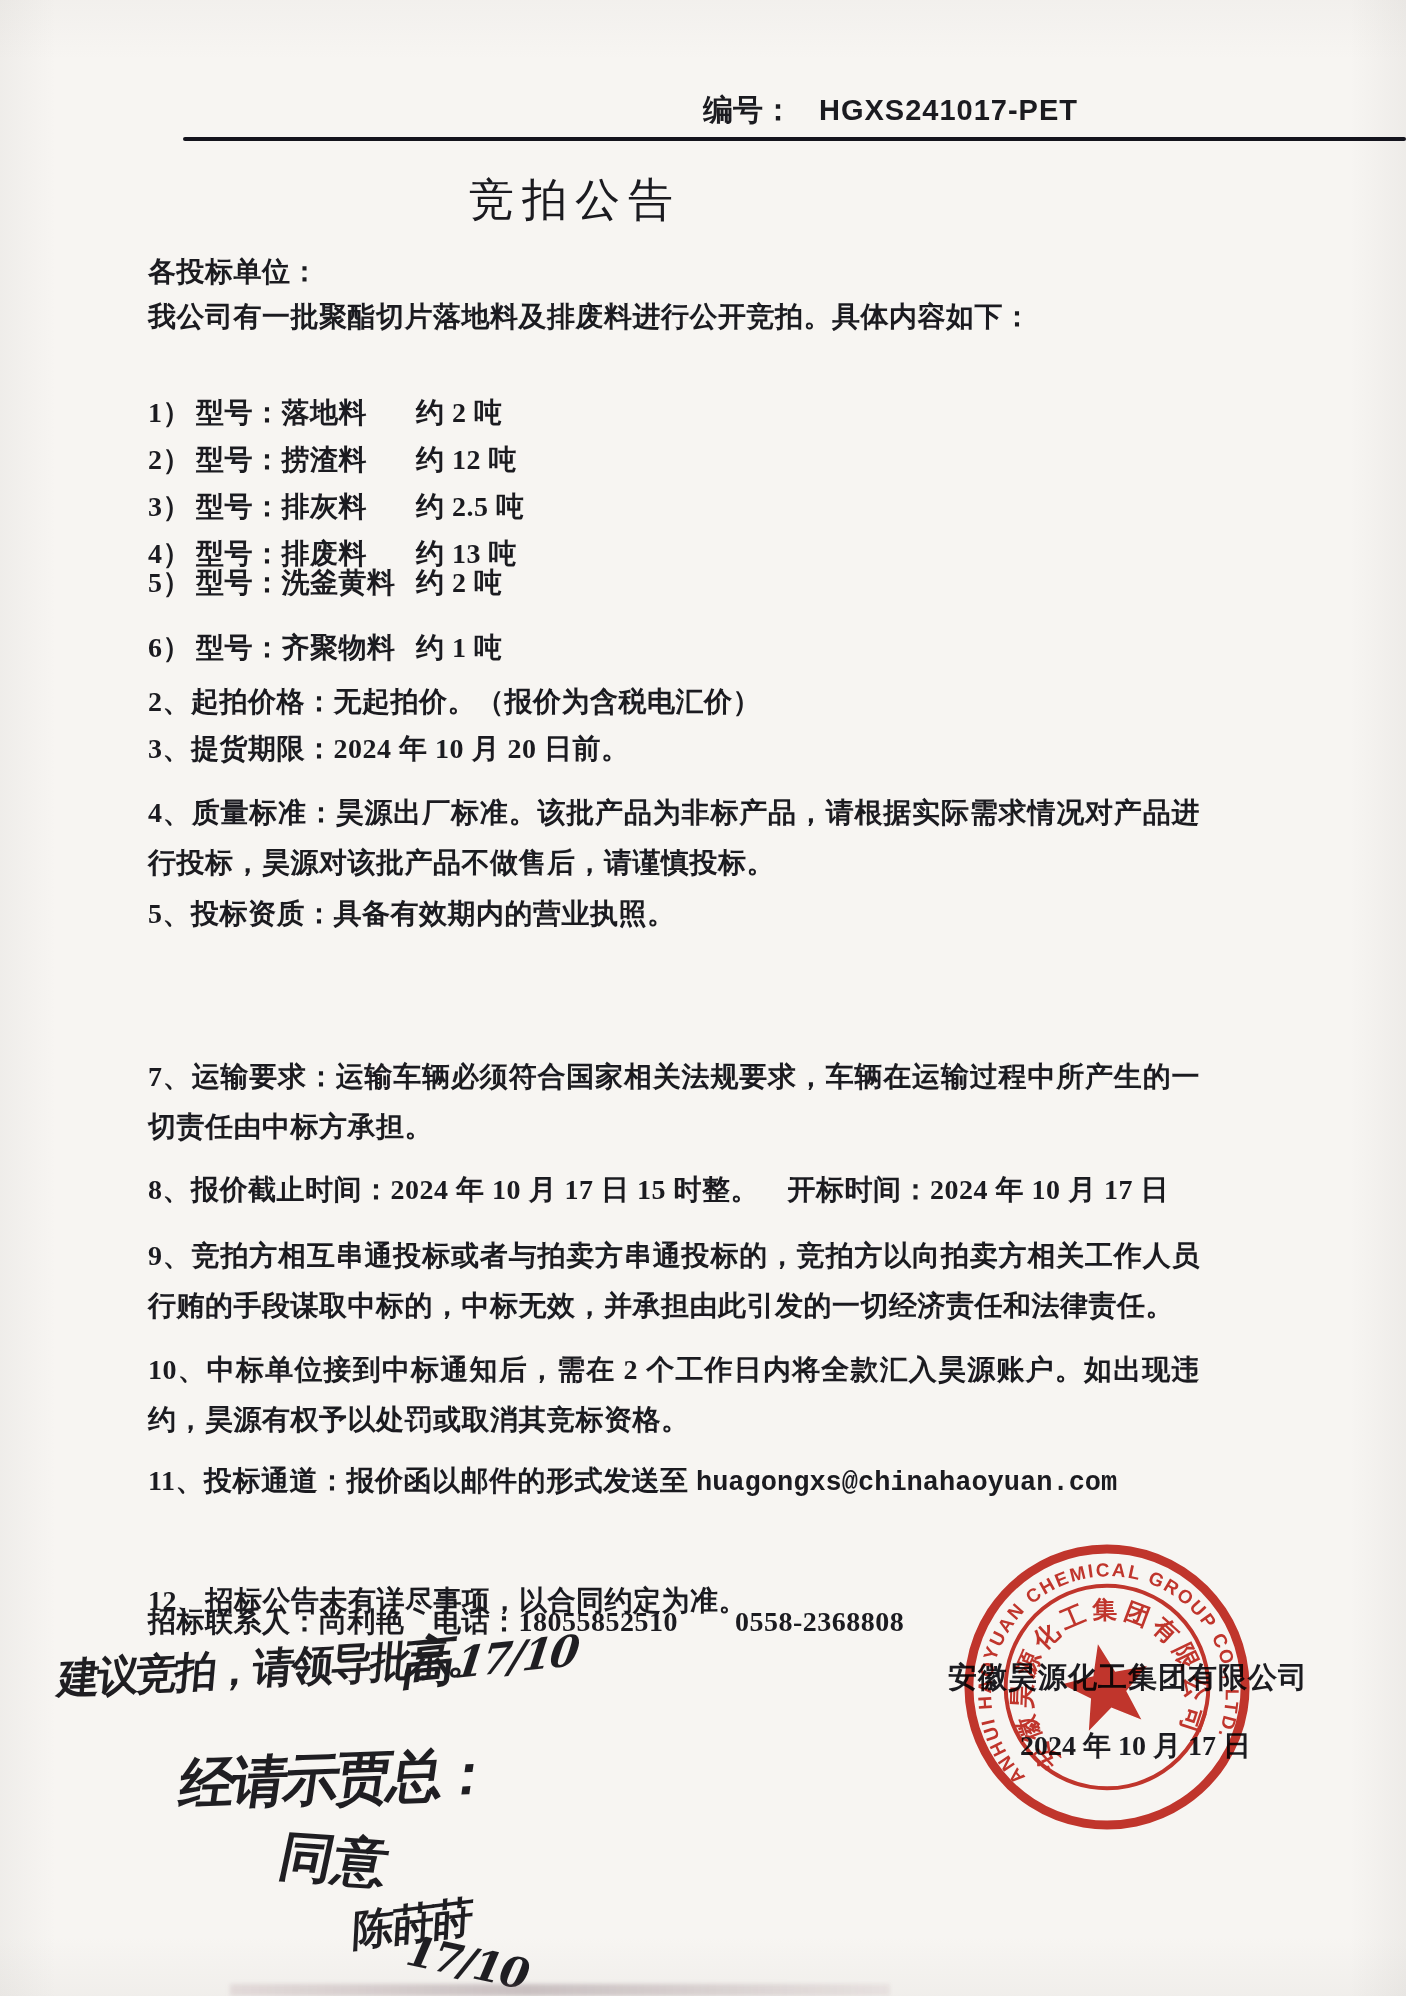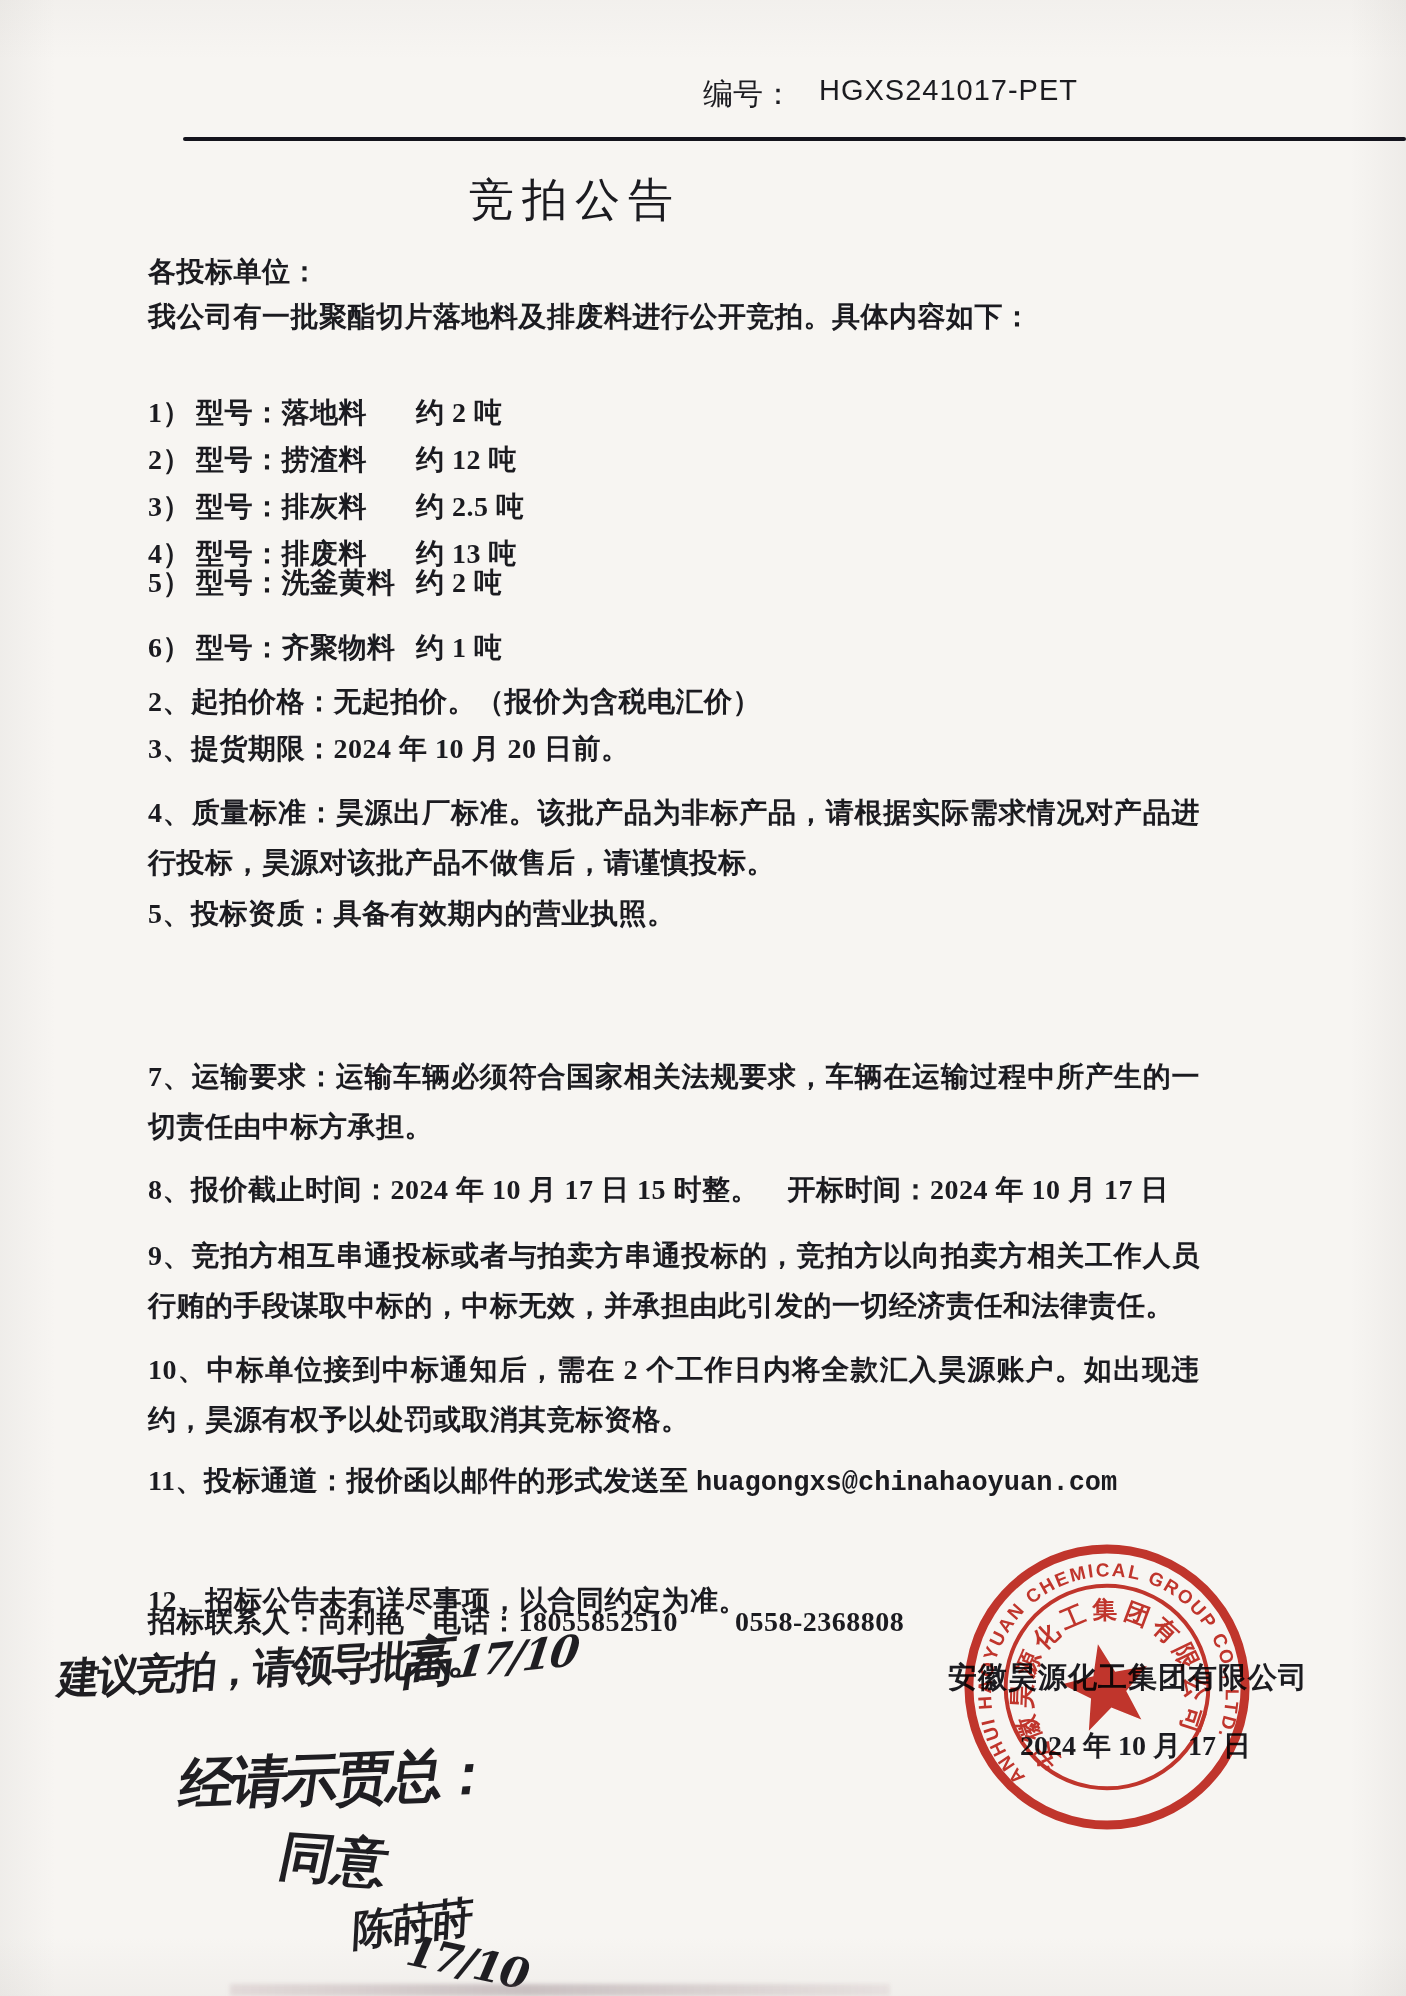--- a/index.html
+++ b/index.html
@@ -9,22 +9,22 @@
     margin:0 auto;
     background:
       linear-gradient(90deg, rgba(90,85,80,.05), rgba(0,0,0,0) 4%, rgba(0,0,0,0) 96%, rgba(90,85,80,.06)),
       linear-gradient(180deg, rgba(120,115,108,.04), rgba(0,0,0,0) 3%, rgba(0,0,0,0) 97%, rgba(120,115,108,.05)),
       #f7f5f2;
     overflow:hidden;
     font-family:"Liberation Serif","DejaVu Serif",serif;
     color:#1b1b20;
   }
   .abs{position:absolute;}
-  .docnum{top:74px;left:703px;display:flex;align-items:flex-start;gap:26px;
-    font-size:30px;font-weight:normal;}
+  .docnum{top:90px;left:703px;display:flex;align-items:center;gap:26px;
+    font-size:30px;font-weight:bold;}
   .docnum .val{font-family:"Liberation Sans","DejaVu Sans",sans-serif;font-size:29px;letter-spacing:1px;}
   .rule{top:137px;left:183px;width:1223px;height:4px;background:#14141d;border-radius:2px;}
   .title{top:170px;left:0;width:1150px;text-align:center;
     font-size:45px;font-weight:normal;letter-spacing:8px;}
   .line, .clause{
     left:148px;width:1052px;
     font-size:28px;line-height:50px;font-weight:bold;
     letter-spacing:.5px;text-align:justify;
   }
   .prod{left:148px;font-size:28px;font-weight:bold;letter-spacing:.5px;}

